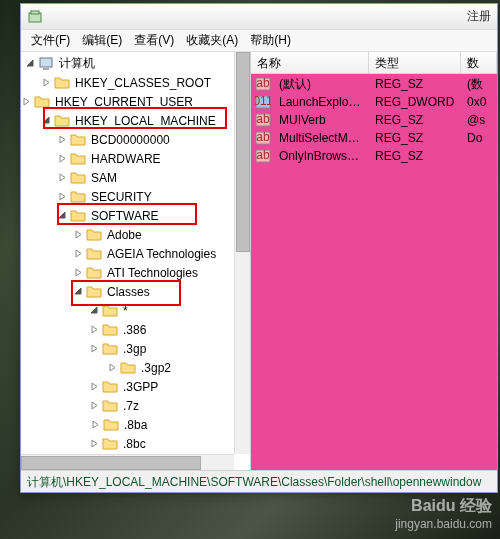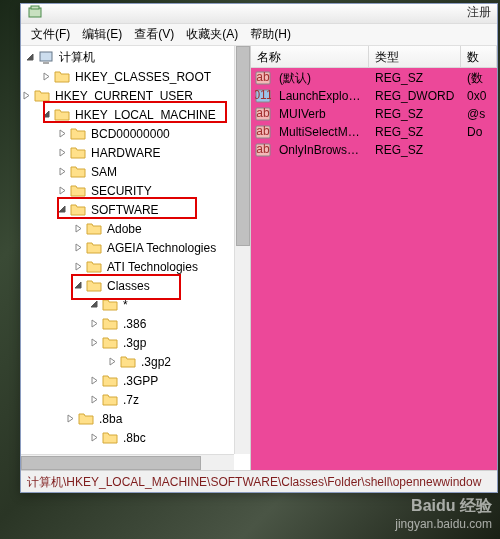--- a/index.html
+++ b/index.html
@@ -2,21 +2,21 @@
 <html><head>
 <meta charset="utf-8">
 <style>
 * { box-sizing: border-box; margin: 0; padding: 0; font-family: "Microsoft YaHei", "Segoe UI", Tahoma, sans-serif; font-size: 12px; }
 body { width: 500px; height: 539px; overflow: hidden; position: relative; background: #2a3a2a; }
 
 .desktop-bg { position: absolute; inset: 0; background: linear-gradient(135deg, #1a2818 0%, #3a4a35 25%, #2a3525 50%, #4a5545 75%, #1a2015 100%); }
 
 .window { position: absolute; top: 3px; left: 20px; width: 478px; height: 490px; background: #fff; border: 1px solid #8a9bbf; box-shadow: 0 2px 10px rgba(0,0,0,0.3); display: flex; flex-direction: column; }
 
-.titlebar { height: 20px; background: linear-gradient(#fefefe, #e8e8e8); display: flex; padding: 0 6px; border-bottom: 1px solid #ddd; }
+.titlebar { height: 26px; background: linear-gradient(#fefefe, #e8e8e8); display: flex; align-items: center; padding: 0 6px; border-bottom: 1px solid #ddd; }
 .titlebar .app-icon { width: 16px; height: 16px; display: flex; align-items: center; justify-content: center; color: #2a7a2a; }
 .titlebar .title { margin-left: auto; font-size: 12px; color: #333; }
 
 .menubar { height: 22px; background: #f7f7f7; display: flex; align-items: center; padding: 0 4px; border-bottom: 1px solid #e0e0e0; }
 .menubar .menu-item { padding: 2px 6px; cursor: default; }
 
 .content { flex: 1; display: flex; overflow: hidden; }
 .tree-pane { width: 230px; border-right: 1px solid #d0d0d0; overflow-y: auto; overflow-x: auto; background: #fff; position: relative; }
 .list-pane { flex: 1; background: #ec4899; overflow: hidden; }
 
@@ -32,21 +32,21 @@
 .list-header .col { border-right: 1px solid #d8d8d8; padding: 3px 6px; font-size: 12px; cursor: default; }
 .col-name { width: 118px; }
 .col-type { width: 92px; }
 .col-data { flex: 1; }
 
 .list-body { padding-top: 1px; }
 .list-row { display: flex; align-items: center; height: 18px; }
 .list-row .cell { padding: 0 6px; white-space: nowrap; overflow: hidden; text-overflow: ellipsis; }
 .list-row .val-icon { width: 16px; height: 16px; margin-left: 4px; margin-right: 2px; flex-shrink: 0; }
 
-.statusbar { height: 22px; background: #f0f0f0; border-top: 1px solid #d0d0d0; padding: 3px 6px; font-size: 12px; color: #7f1d1d; white-space: nowrap; overflow: hidden; }
+.statusbar { height: 22px; background: #f0f0f0; border-top: 1px solid #d0d0d0; padding: 3px 6px; font-size: 12px; color: #14532d; white-space: nowrap; overflow: hidden; }
 
 .scrollbar-h { position: absolute; bottom: 0; left: 0; right: 16px; height: 16px; background: #f0f0f0; border-top: 1px solid #ddd; }
 .scrollbar-v { position: absolute; top: 0; bottom: 16px; right: 0; width: 16px; background: #f0f0f0; border-left: 1px solid #ddd; }
 .scroll-thumb { background: #c0c0c0; border: 1px solid #aaa; position: absolute; }
 .scrollbar-h .scroll-thumb { height: 14px; top: 1px; }
 .scrollbar-v .scroll-thumb { width: 14px; left: 1px; }
 
 .watermark { position: absolute; right: 8px; bottom: 8px; color: rgba(255,255,255,0.6); font-size: 11px; text-align: right; z-index: 20; pointer-events: none; }
 .watermark .big { font-size: 16px; font-weight: bold; }
 
@@ -285,21 +285,21 @@
             <span class="expander">
               <svg class="exp-closed" width="9" height="9" viewBox="0 0 9 9">
                 <polygon points="2,1 7,4.5 2,8"></polygon>
               </svg>
             </span>
             <span class="folder-icon"><svg width="16" height="16" viewBox="0 0 16 16">
                 <path d="M1 3h5l1 2h8v8H1z" fill="#ffe08a" stroke="#d4a838"></path>
               </svg></span>
             <span class="label">.7z</span>
           </div>
-          <div class="tree-row" style="padding-left:44px">
+          <div class="tree-row" style="padding-left:69px">
             <span class="expander">
               <svg class="exp-closed" width="9" height="9" viewBox="0 0 9 9">
                 <polygon points="2,1 7,4.5 2,8"></polygon>
               </svg>
             </span>
             <span class="folder-icon"><svg width="16" height="16" viewBox="0 0 16 16">
                 <path d="M1 3h5l1 2h8v8H1z" fill="#ffe08a" stroke="#d4a838"></path>
               </svg></span>
             <span class="label">.8ba</span>
           </div>

